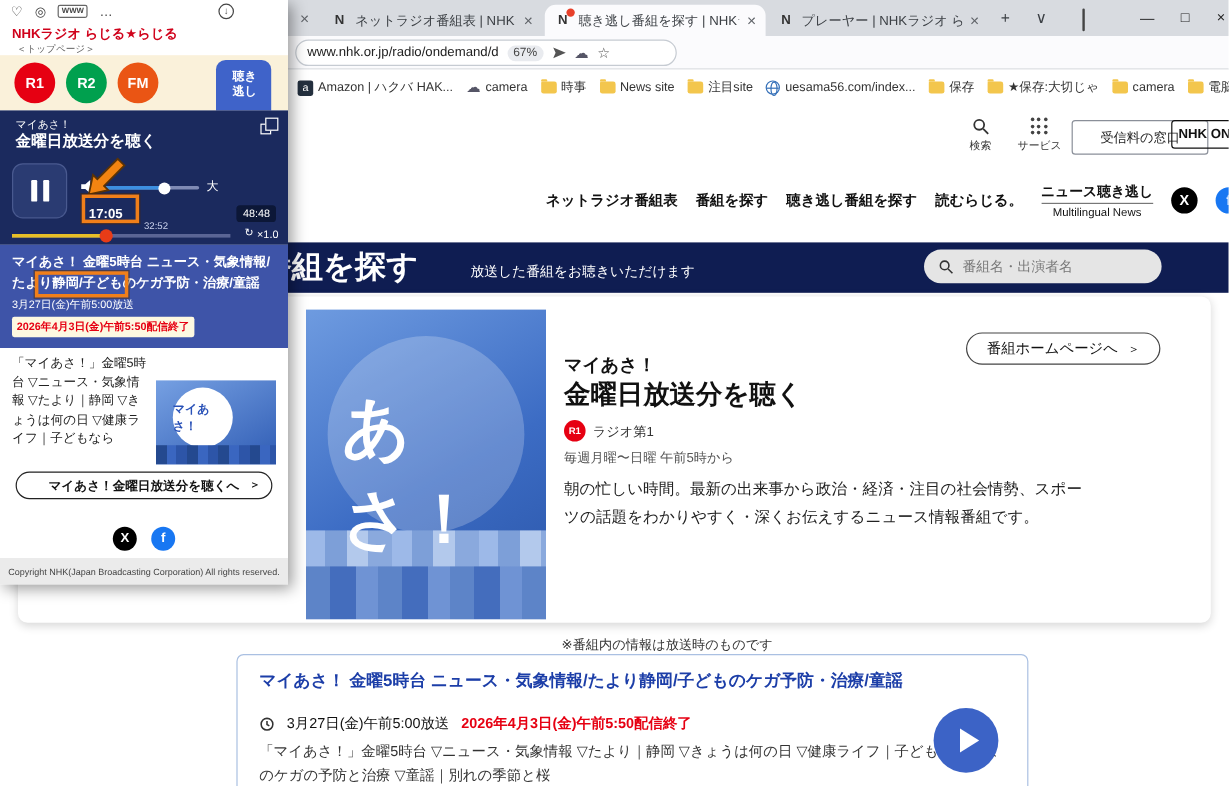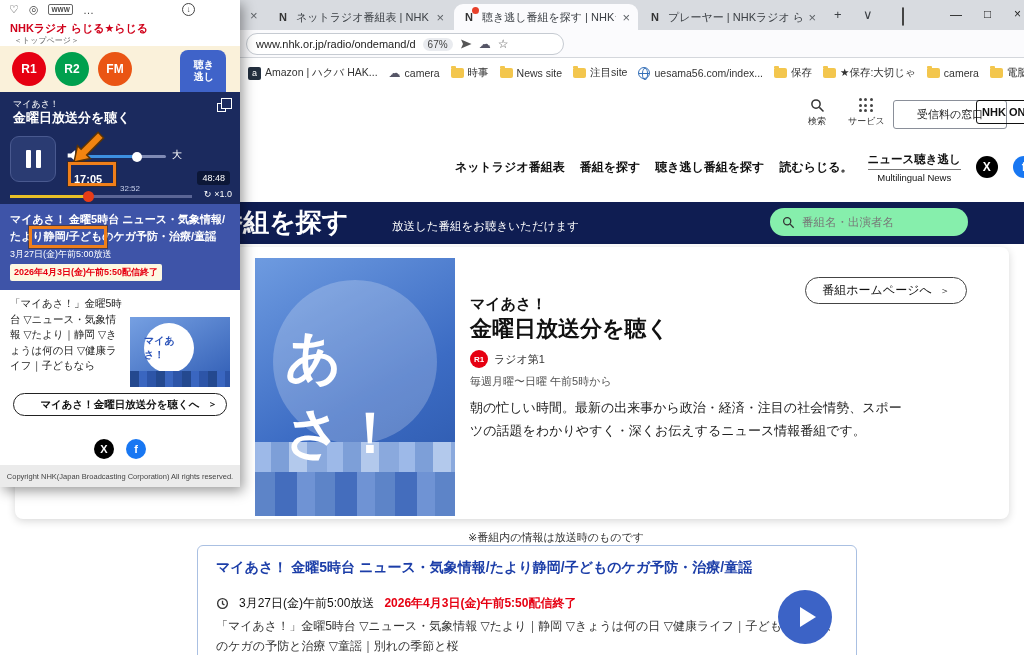--- a/index.html
+++ b/index.html
@@ -41,21 +41,21 @@
 .brandbox{border:1.5px solid #111;border-radius:3px;font-size:11px;font-weight:bold;padding:5px 5px;color:#111;white-space:nowrap}
 .mainnav{left:455px;top:146px;height:42px;display:flex;align-items:center;gap:15px;font-size:12px;font-weight:bold;color:#111;white-space:nowrap}
 .navnews{text-align:center}
 .navnews .l1{font-size:11.5px;font-weight:bold}
 .navnews hr{border:none;border-top:1px solid #777;margin:2px 0}
 .navnews .l2{font-size:9.5px;font-weight:normal}
 .sicon{width:22px;height:22px;border-radius:50%;display:flex;align-items:center;justify-content:center;color:#fff;font-weight:bold;font-size:12px}
 .hero{left:0;top:202px;width:1024px;height:42px;background:#0f1d52}
 .herotitle{left:112px;top:205px;font-size:26px;font-weight:bold;color:#fff;white-space:nowrap}
 .herosub{left:392px;top:219px;font-size:11.5px;color:#fff;white-space:nowrap}
-.herosearch{left:770px;top:208px;width:198px;height:28px;background:#86efac;border-radius:14px;display:flex;align-items:center;gap:7px;padding:0 12px;font-size:11.5px;color:#777;white-space:nowrap}
+.herosearch{left:770px;top:208px;width:198px;height:28px;background:#e5e5e5;border-radius:14px;display:flex;align-items:center;gap:7px;padding:0 12px;font-size:11.5px;color:#777;white-space:nowrap}
 
 .pcard{left:15px;top:247px;width:994px;height:272px;background:#fff;border-radius:8px;box-shadow:0 2px 8px rgba(0,0,0,.16)}
 .art{left:255px;top:258px;width:200px;height:258px;overflow:hidden;background:linear-gradient(150deg,#6e9be0 0%,#3c6cc4 55%,#2a55a8 100%)}
 .artcircle{position:absolute;left:18px;top:22px;width:164px;height:164px;border-radius:50%;background:rgba(255,255,255,.22)}
 .arttext{position:absolute;left:30px;top:62px;font-size:56px;font-weight:bold;color:#fff}
 .sky1{position:absolute;bottom:0;left:0;width:100%;height:74px;background:repeating-linear-gradient(90deg,#9db9e8 0 16px,#7d9fd8 16px 34px,#b3c9ec 34px 52px,#8aa9dd 52px 72px)}
 .sky2{position:absolute;bottom:0;left:0;width:100%;height:44px;background:repeating-linear-gradient(90deg,#5d84c8 0 20px,#446dbd 20px 42px,#6f93d4 42px 60px)}
 .homebtn{left:805px;top:277px;width:162px;height:27px;border:1px solid #444;border-radius:14px;display:flex;align-items:center;justify-content:center;gap:8px;font-size:12px;color:#111;background:#fff}
 .homebtn .ch{font-size:10px}
 .pname{left:470px;top:295px;font-size:15px;font-weight:bold;color:#111}

